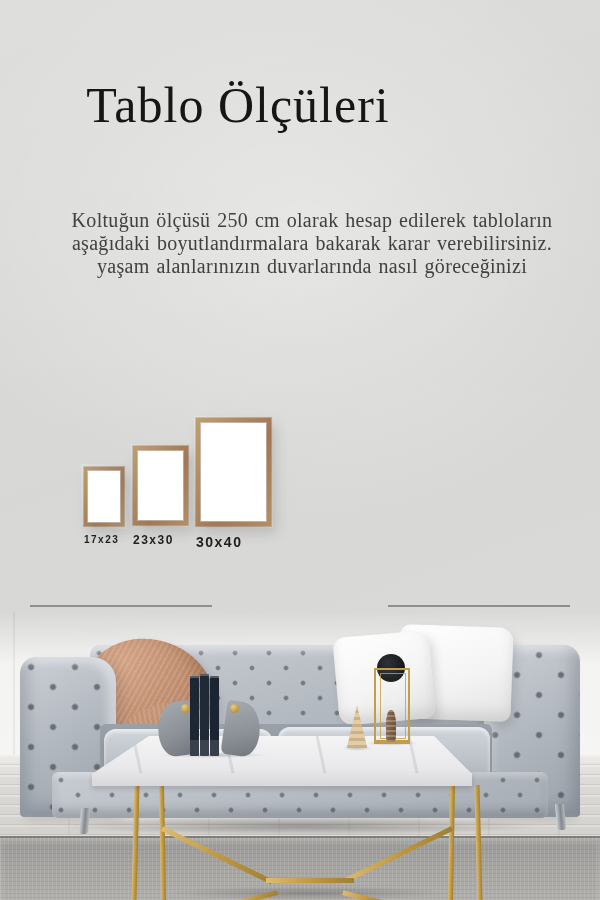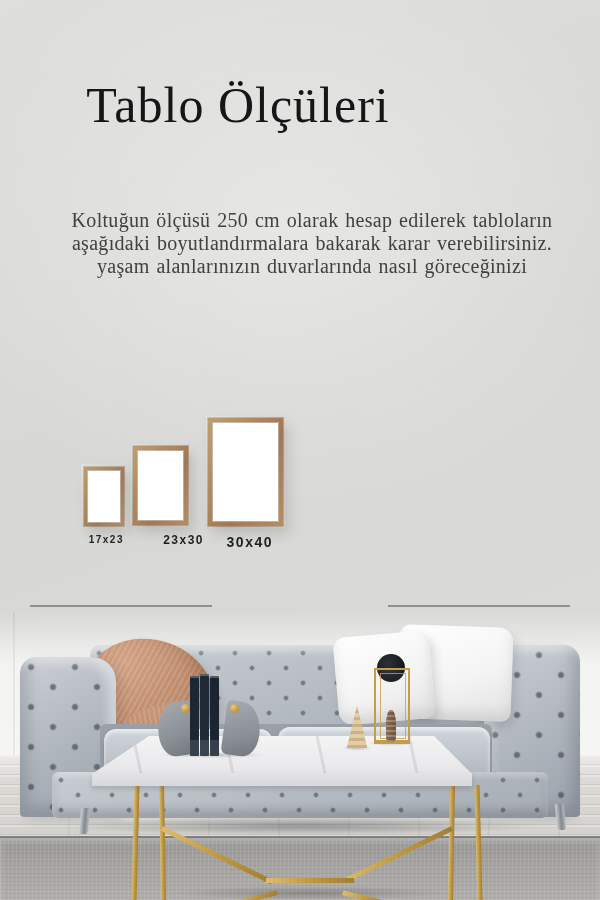--- a/index.html
+++ b/index.html
@@ -15,35 +15,35 @@
     position:absolute;top:76px;left:0;width:476px;text-align:center;
     font-size:50px;font-weight:400;color:#161616;letter-spacing:1px;margin:0;
   }
   .desc{
     position:absolute;top:197px;left:0;width:600px;text-align:center;
     font-size:20px;line-height:23px;color:#414141;margin:12px;
     letter-spacing:.3px;word-spacing:1.5px;
   }
   .desc span{display:block;}
   .frames-row{position:absolute;top:0;left:0;width:600px;height:560px;}
-  .frame-item{position:absolute;text-align:right;}
+  .frame-item{position:absolute;text-align:left;}
   .frame{
     box-sizing:border-box;background:#fff;border-style:solid;border-color:#ab8159;
     outline:1px solid rgba(122,85,50,.35);
     box-shadow:5px 7px 12px rgba(60,55,50,.18), inset 0 0 0 1px rgba(105,72,42,.45);
     position:relative;
   }
   .frame::after{ 
     content:"";position:absolute;inset:-6px;pointer-events:none;
     background:linear-gradient(120deg,rgba(255,255,255,.25),rgba(0,0,0,.08) 60%,rgba(255,255,255,.12));
     mix-blend-mode:overlay;
   }
   .fi1{left:84px;top:467px;width:40px;}  .fi1 .frame{width:40px;height:59px;border-width:3px;}
   .fi2{left:133px;top:446px;width:71px;} .fi2 .frame{width:55px;height:79px;border-width:4px;}
-  .fi3{left:208px;top:418px;width:65px;} .fi3 .frame{width:75px;height:108px;border-width:4px;}
+  .fi3{left:196px;top:418px;width:65px;} .fi3 .frame{width:75px;height:108px;border-width:4px;}
   .fi4{left:282px;top:389px;width:95px;} .fi4 .frame{width:95px;height:137px;border-width:5px;}
   .fi5{left:390px;top:353px;width:127px;}.fi5 .frame{width:127px;height:173px;border-width:6px;}
   .frame-label{
     font-family:"Liberation Sans", sans-serif;font-weight:700;color:#1f1f1f;
     letter-spacing:1.5px;margin-top:8px;white-space:nowrap;
   }
   .fi1 .frame-label{font-size:10px;}
   .fi2 .frame-label{font-size:12px;}
   .fi3 .frame-label{font-size:14px;}
   .fi4 .frame-label{font-size:16px;}

